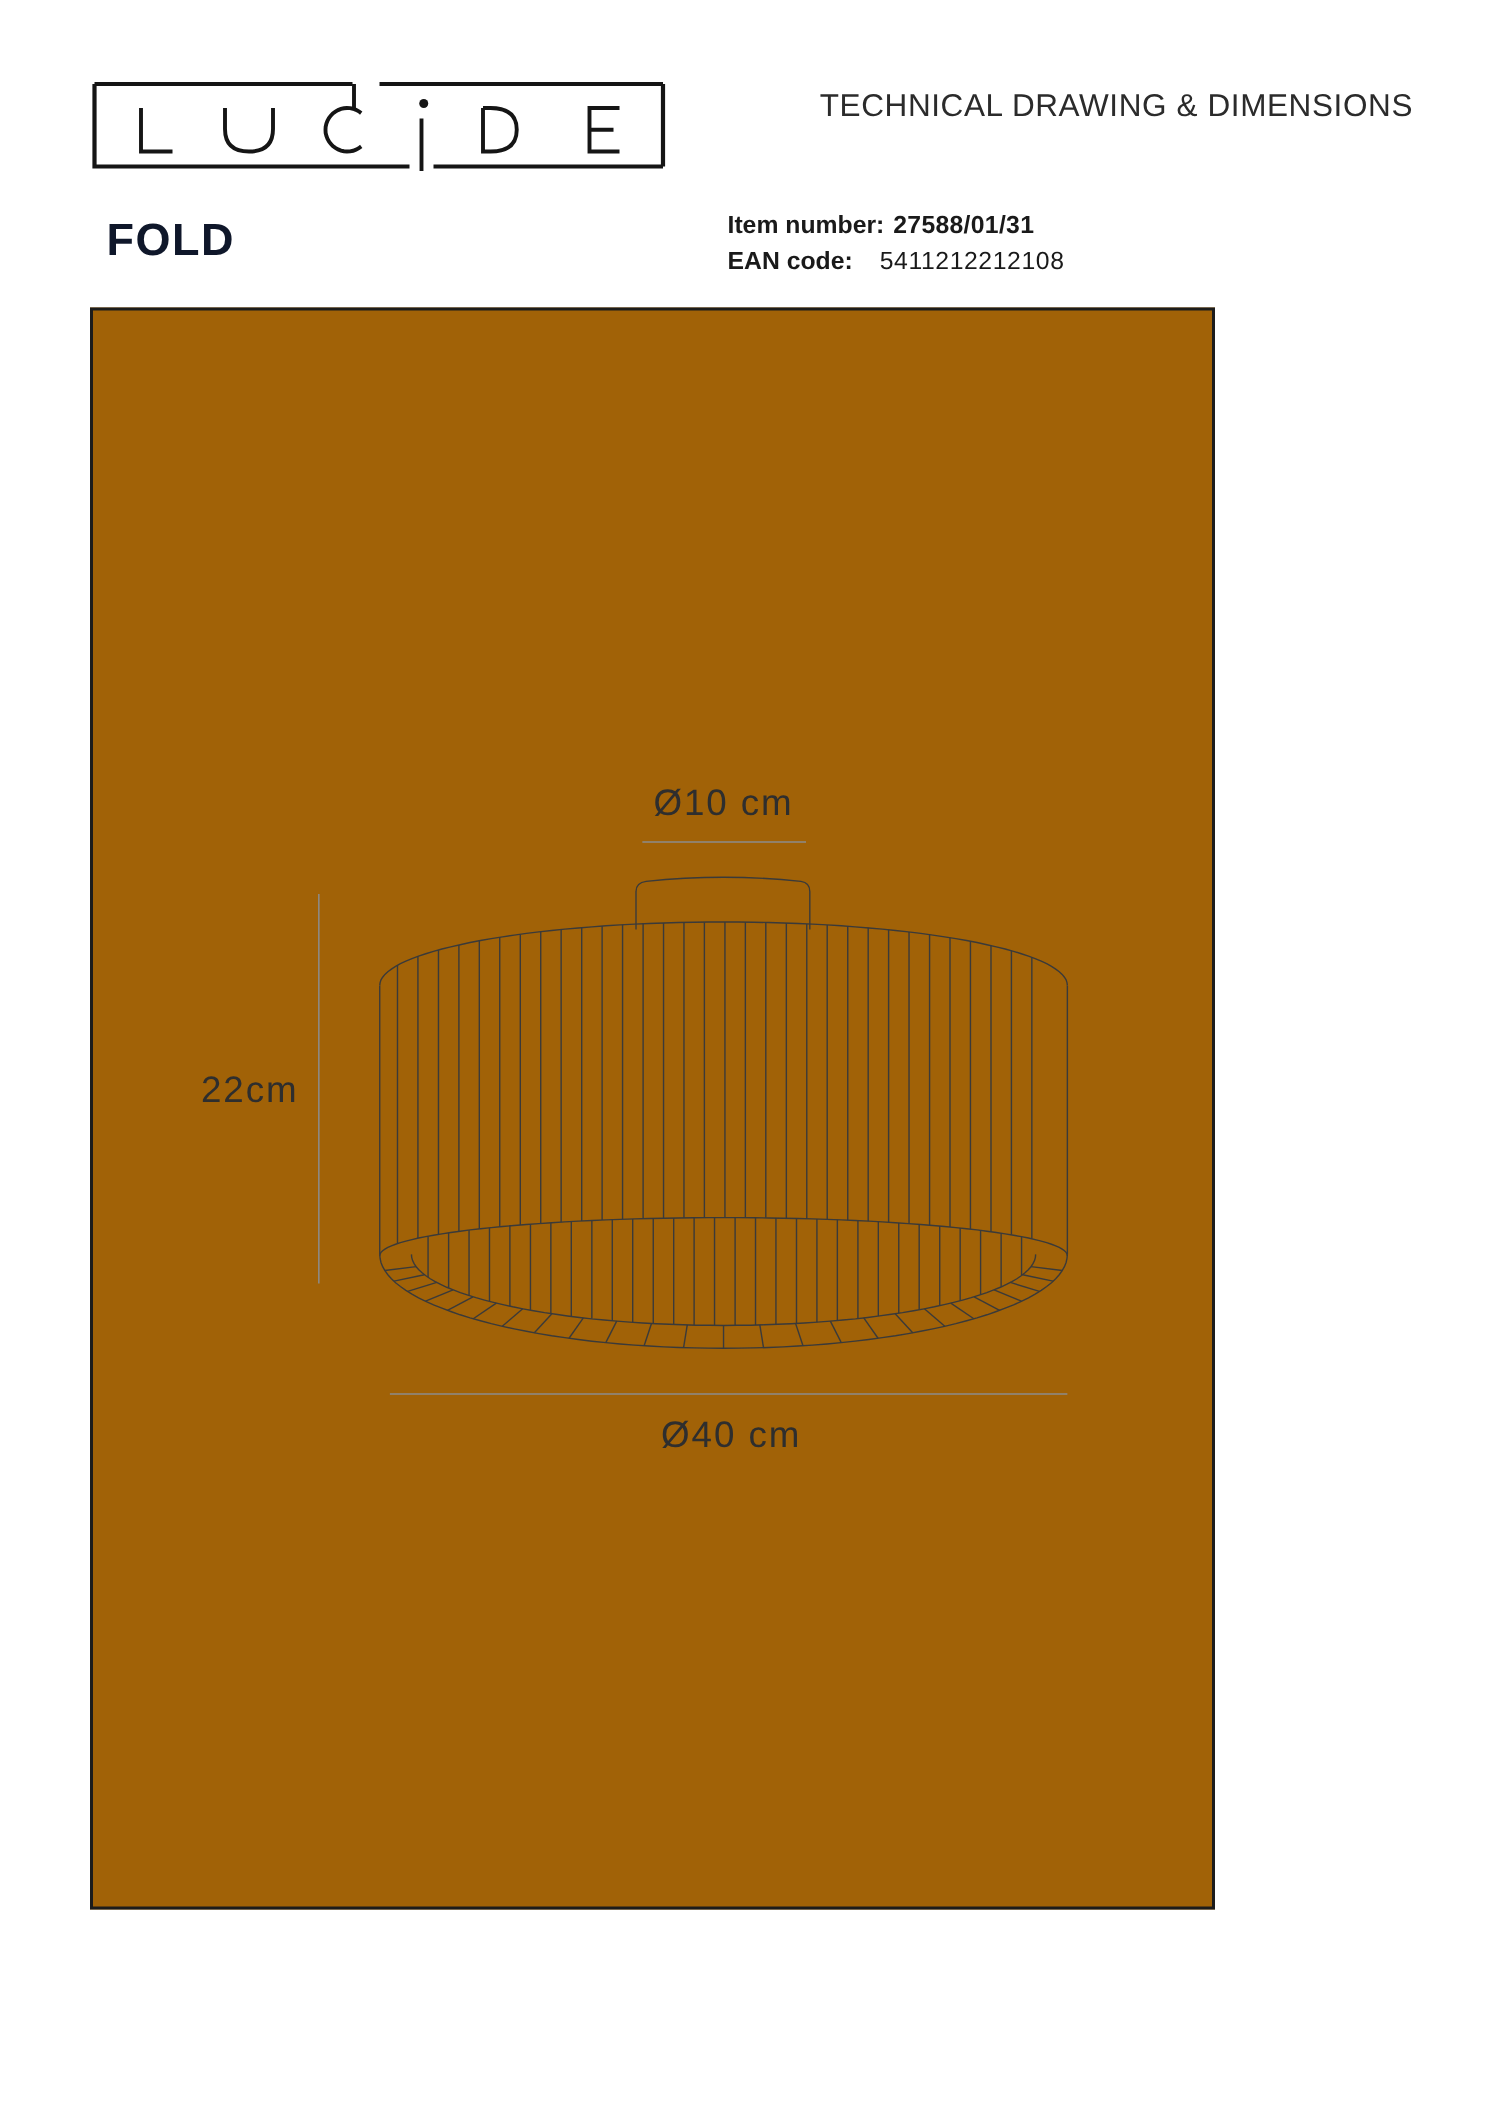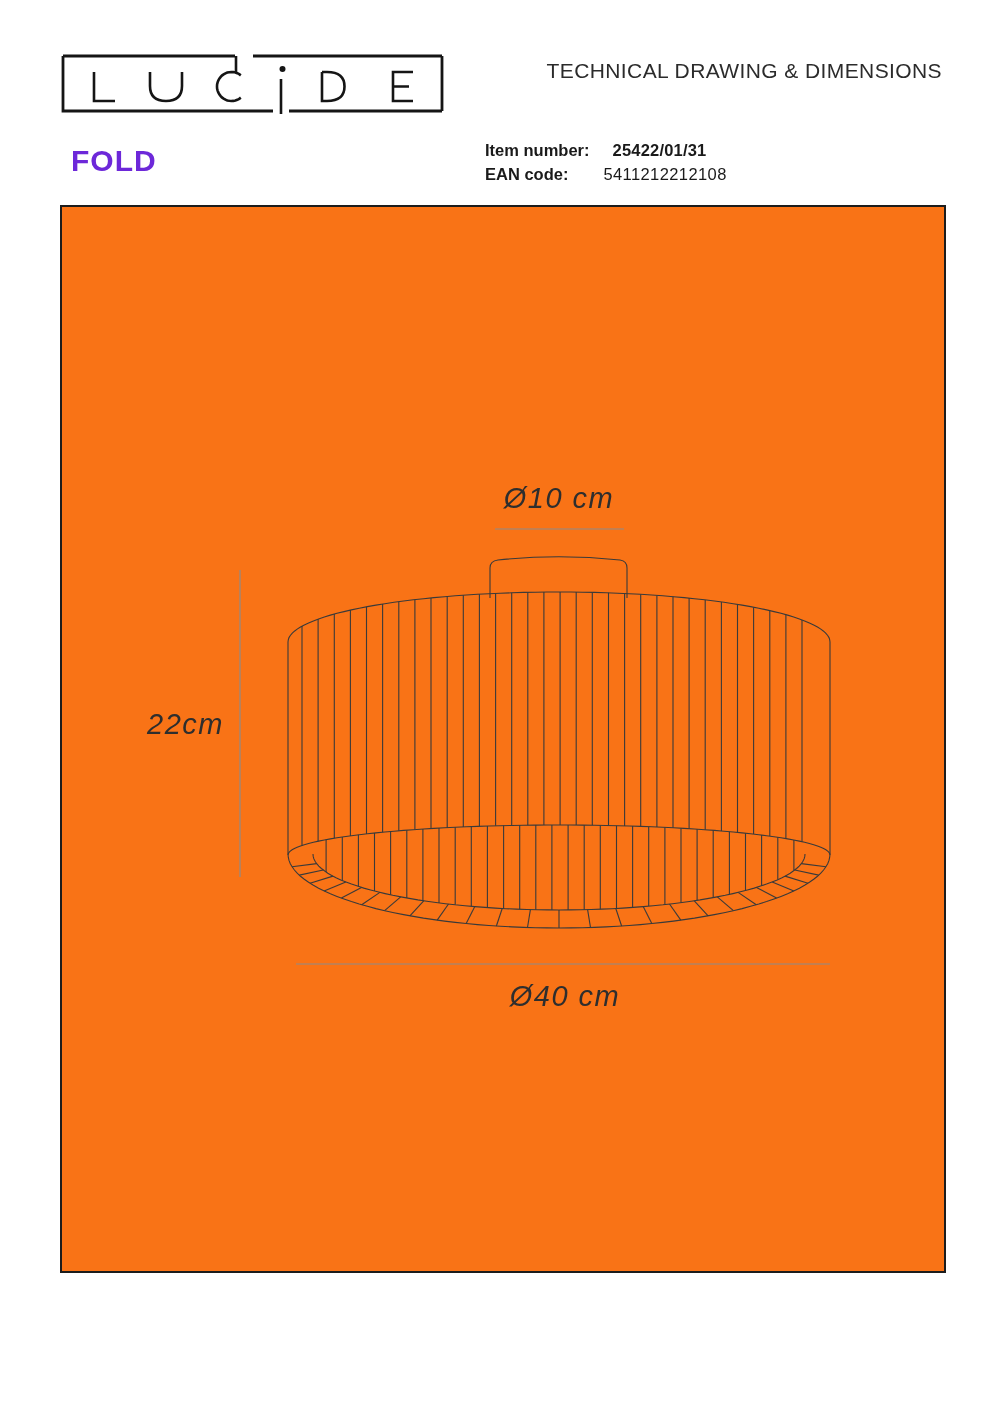--- a/index.html
+++ b/index.html
@@ -12,36 +12,35 @@
     overflow:hidden;
   }
   .tech-title {
     position:absolute; top:59px; right:58px;
     font-size:21px; font-weight:400; letter-spacing:0.4px;
     color:#2b2b2b; white-space:nowrap;
   }
   .logo-svg { position:absolute; left:60px; top:52px; }
   .product-name {
     position:absolute; left:71px; top:144px;
-    font-size:30px; font-weight:700; letter-spacing:1px; color:#6d28d9;
+    font-size:30px; font-weight:700; letter-spacing:1px; color:#0f172a;
   }
   .codes {
     position:absolute; left:485px; top:138px;
     font-size:16.5px; line-height:24px; white-space:nowrap;
   }
-  .codes .row { display:flex; gap:23px; }
+  .codes .row { display:flex; gap:6px; }
   .codes .lbl { font-weight:700; }
   .codes .val-item { font-weight:700; letter-spacing:0.2px; }
   .codes .val-ean { font-weight:400; letter-spacing:0.4px;margin-left:12px; }
   .drawing-box {
     position:absolute; left:60px; top:205px;
-    width:886px; height:1068px;
+    width:750px; height:1068px;
     border:2px solid #1c1c1c;
-    background:#f97316;
-    font-style:italic;
+    background:#a16207;
   }
   .drawing-box svg { display:block; width:100%; height:100%; }
   .dim-label {
     font-family:"Liberation Sans", sans-serif;
     font-size:29px; font-weight:400; letter-spacing:1.5px; fill:#2e2e2e;
   }
   .footer { position:absolute; left:62px; top:1289px; }
   .footer .f1 { font-size:19.5px; font-weight:700; letter-spacing:0.4px; color:#000; }
   .footer .f2 { font-size:28px; font-weight:700; letter-spacing:0.8px; color:#000; margin-top:4px; display:inline-block; text-decoration:none; }
 </style>
@@ -70,21 +69,21 @@
 
     <path d="M353,20 L333,20 L333,49 L353,49 M333,34.5 L349,34.5"></path>
   </g>
 </svg>
 
 <div class="product-name">FOLD</div>
 
 <div class="codes">
   <div class="row">
     <span class="lbl">Item number:</span>
-    <span class="val-item">25422/01/31</span>
+    <span class="val-item">27588/01/31</span>
   </div>
   <div class="row">
     <span class="lbl">EAN code:</span>
     <span class="val-ean">5411212212108</span>
   </div>
 </div>
 
 <div class="drawing-box">
   <svg id="lamp-svg" viewBox="0 0 882 1064">
 

